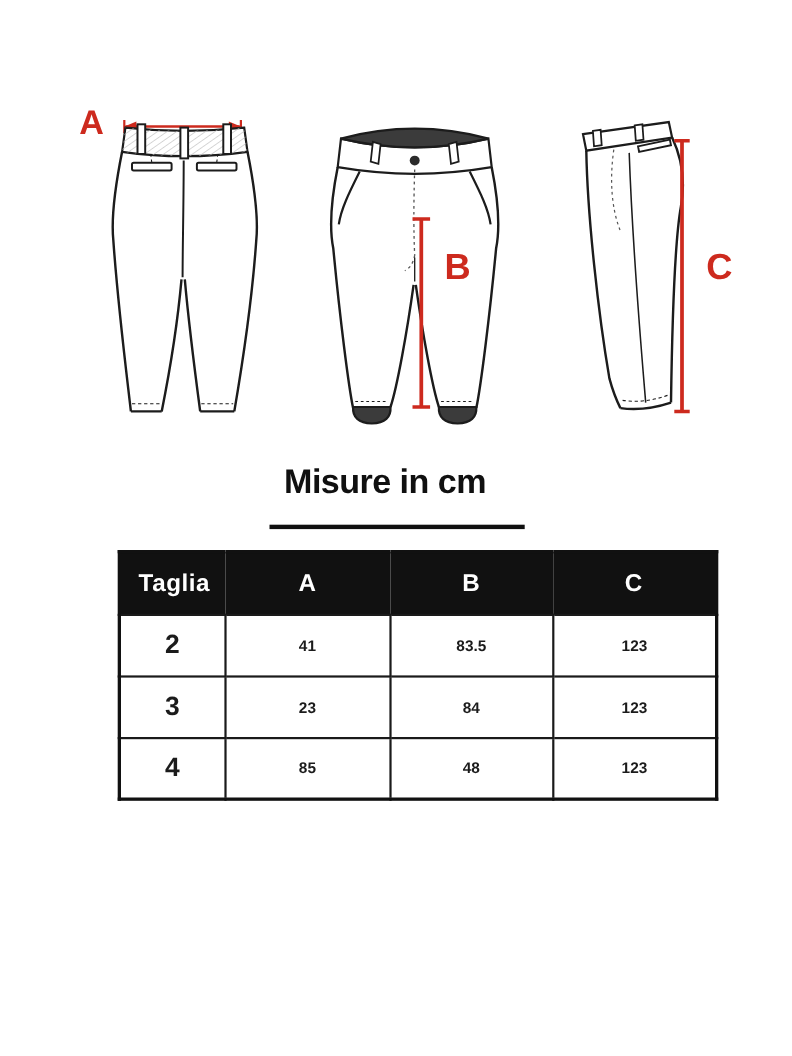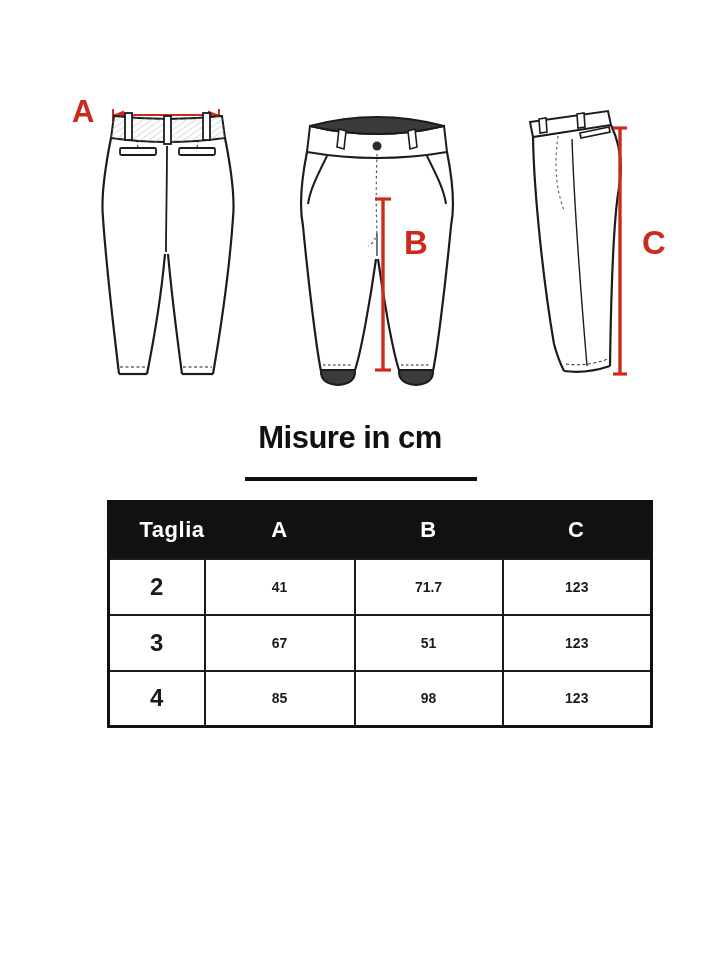--- a/index.html
+++ b/index.html
@@ -56,21 +56,21 @@
     background: #111111;
     color: #ffffff;
     height: 57px;
     font-size: 22px;
     font-weight: bold;
     text-align: center;
     letter-spacing: 0.5px;
     border: 0;
   }
   table.size-table th.h-taglia {
-    text-align: right;
+    text-align: left;
     padding-left: 16px;
   }
   table.size-table td {
     border: 2px solid #1a1a1a;
     height: 56px;
     text-align: center;
     vertical-align: middle;
     color: #1b1b1b;
     font-weight: bold;
     font-size: 14px;
@@ -207,31 +207,31 @@
         <th class="h-taglia">Taglia</th>
         <th>A</th>
         <th>B</th>
         <th>C</th>
       </tr>
     </thead>
     <tbody>
       <tr>
         <td class="t-size">2</td>
         <td>41</td>
-        <td>71.7</td>
+        <td>83.5</td>
         <td>123</td>
       </tr>
       <tr>
         <td class="t-size">3</td>
-        <td>67</td>
-        <td>51</td>
+        <td>23</td>
+        <td>84</td>
         <td>123</td>
       </tr>
       <tr>
         <td class="t-size">4</td>
         <td>85</td>
-        <td>98</td>
+        <td>48</td>
         <td>123</td>
       </tr>
     </tbody>
   </table>
 
 </div>
 
 </body></html>

